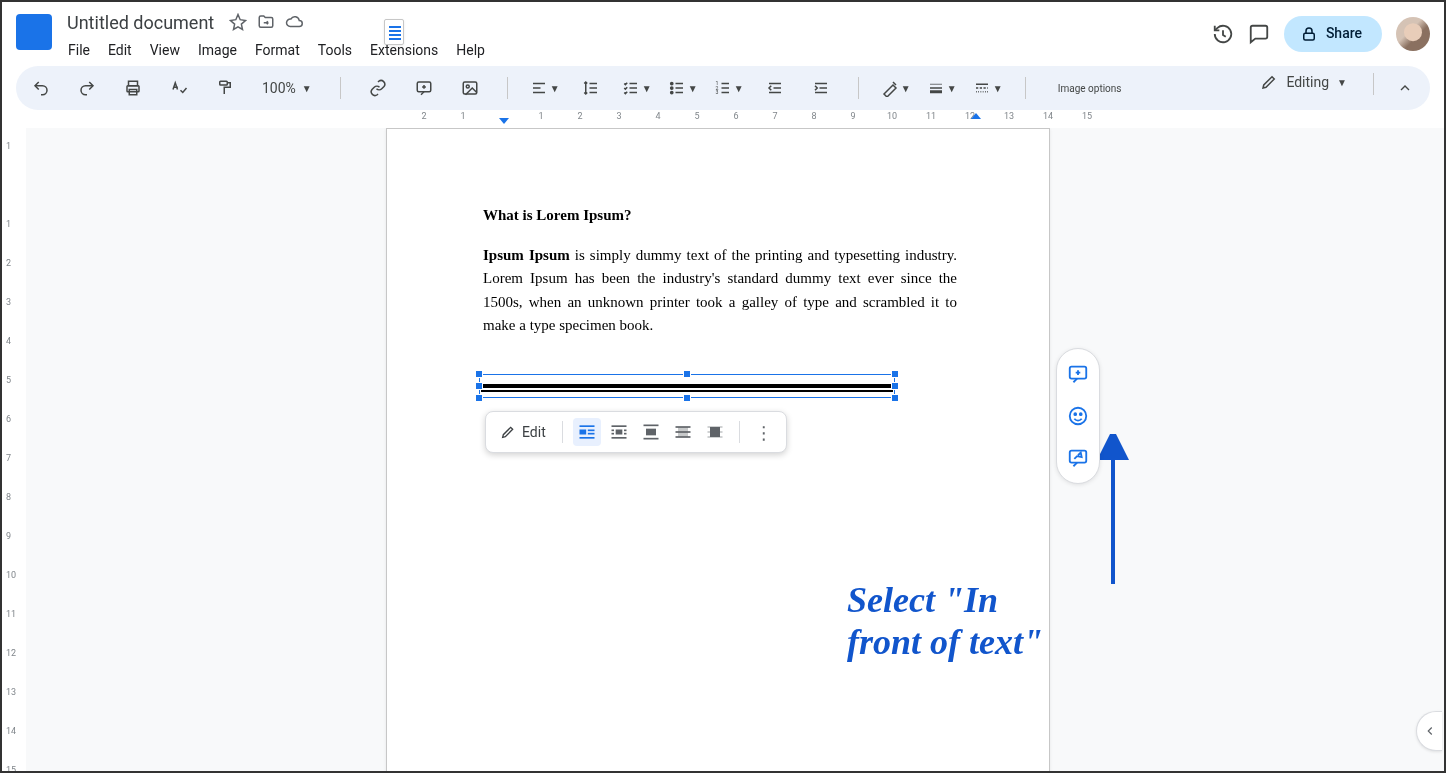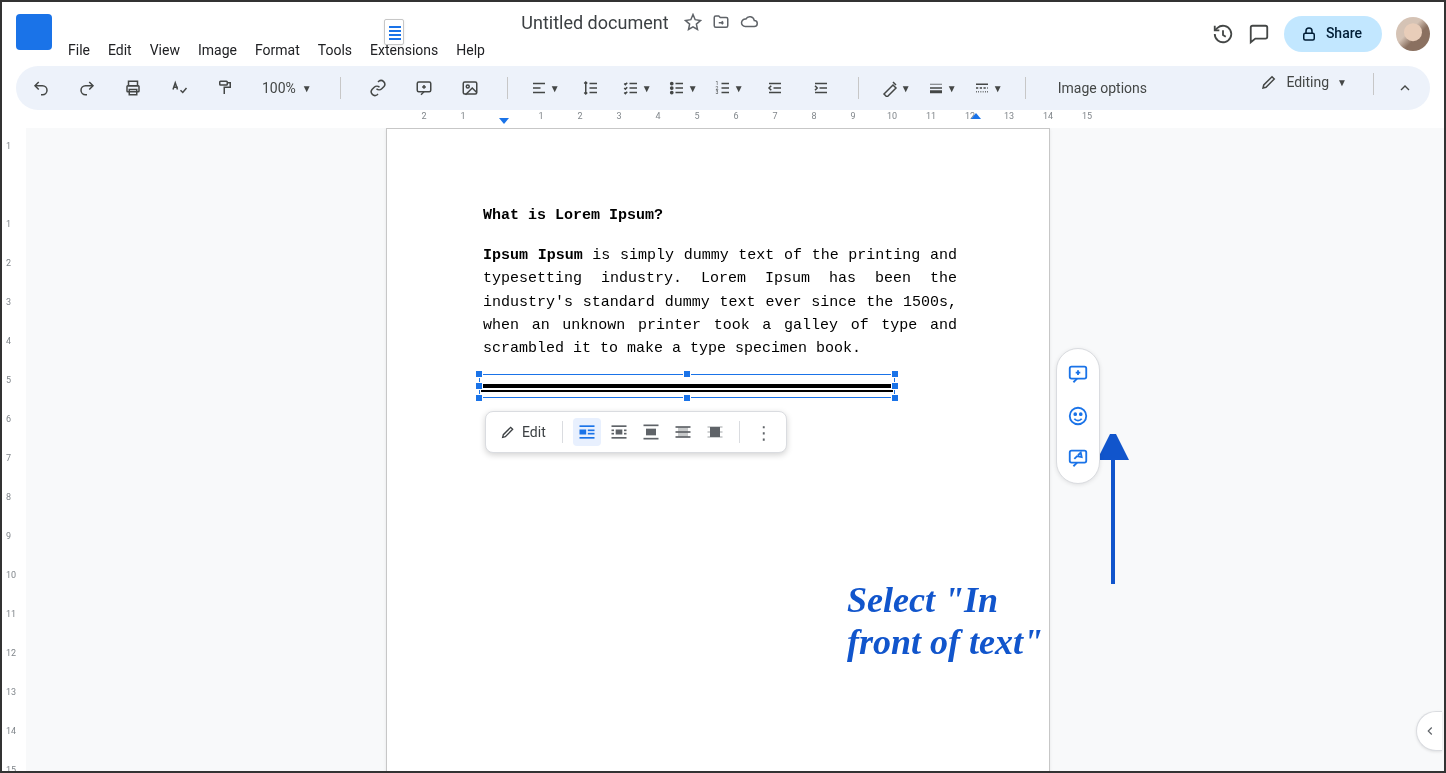--- a/index.html
+++ b/index.html
@@ -38,21 +38,20 @@
   }
   .title-center {
     flex: 1;
     margin-left: 10px;
     display: flex;
     flex-direction: column;
   }
   .title-row {
     display: flex; align-items: center; gap: 10px;
     height: 28px;
-    justify-content: center;
   }
   .doc-title {
     font-size: 18px; color: #3c4043; padding: 0 4px;
     border: 1px solid transparent;
   }
   .title-icon {
     color: #5f6368; font-size: 18px; cursor: pointer;
   }
   .menu-row {
     display: flex; align-items: center; gap: 2px;
@@ -106,21 +105,21 @@
     font-size: 16px;
   }
   .tb-sep { width: 1px; height: 22px; background: #c7c7c7; margin: 0 6px; }
   .zoom-box {
     display: flex; align-items: center; gap: 6px;
     padding: 0 6px; height: 30px;
     font-size: 14px; color: #444746;
   }
   .tb-dropdown-arrow { font-size: 10px; color: #444746; }
   .image-options {
-    font-size: 14px; color: #444746; padding: 0 10px;
+    font-size: 10px; color: #444746; padding: 0 10px;
     cursor: pointer;
   }
   .toolbar-right {
     margin-left: auto;
     display: flex; align-items: flex-start; gap: 10px;
   }
   .editing-btn {
     display: flex; align-items: center; gap: 8px;
     font-size: 14px; color: #444746; padding: 0 10px;
     cursor: pointer;
@@ -171,21 +170,21 @@
     position: absolute;
     left: 360px; top: 0;
     width: 664px; height: 900px;
     background: #fff;
     border: 1px solid #c7c7c7;
     box-shadow: 0 1px 3px rgba(0,0,0,.08);
   }
   .page-content {
     position: absolute;
     left: 96px; top: 78px; width: 474px;
-    font-family: Liberation Mono, monospace;
+    font-family: Liberation Serif, serif;
     color: #000;
   }
   .heading {
     font-size: 15px; font-weight: 700;
     margin-bottom: 20px;
   }
   .body-text {
     font-size: 15px;
     line-height: 1.55;
     text-align: justify;

